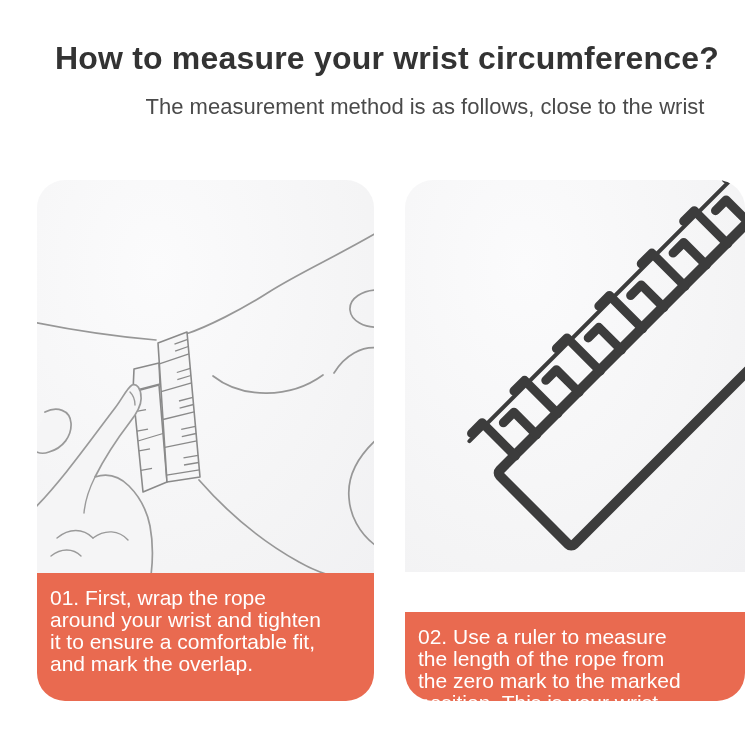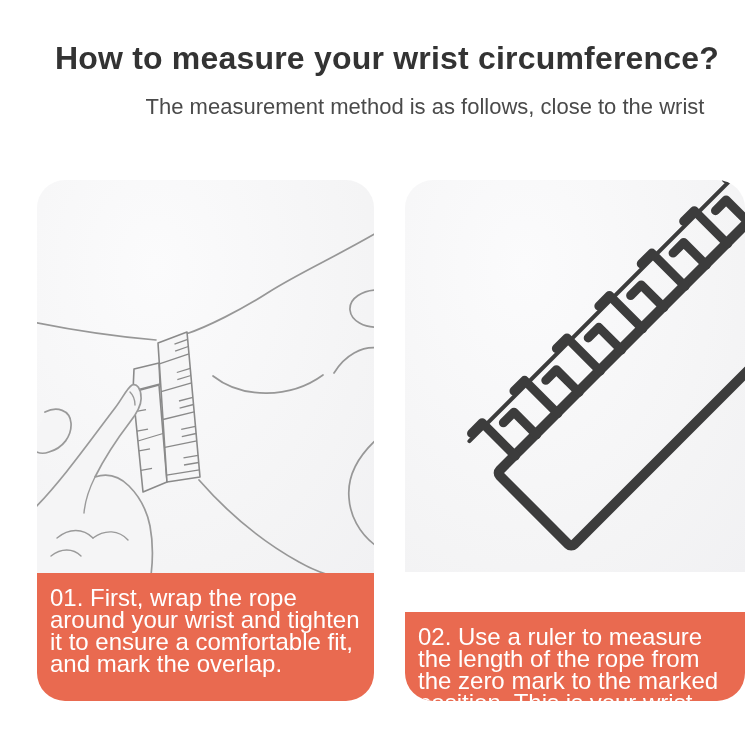--- a/index.html
+++ b/index.html
@@ -28,21 +28,21 @@
 
   .illus {
     flex:1;
     background: radial-gradient(ellipse at 35% 22%, #fbfbfc 0%, #f4f4f5 70%, #f1f1f3 100%);
   }
   .illus svg { display:block; width:100%; height:100%; }
 
   .caption {
     height:128px; box-sizing:border-box;
     background:#E96A50; color:#ffffff;
-    font-size:24px; line-height:22px;
+    font-size:21px; line-height:22px;
     padding:14px 10px 0 13px;
     white-space:pre-line;
   }
 </style>
 </head>
 <body>
 
 <div class="stage">
 
   <div class="title">How to measure your wrist circumference?</div>

